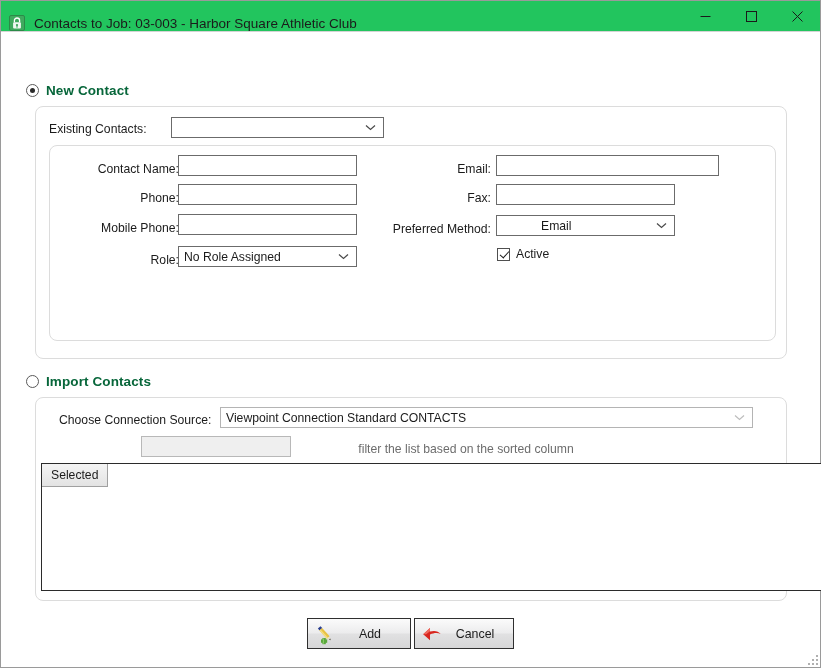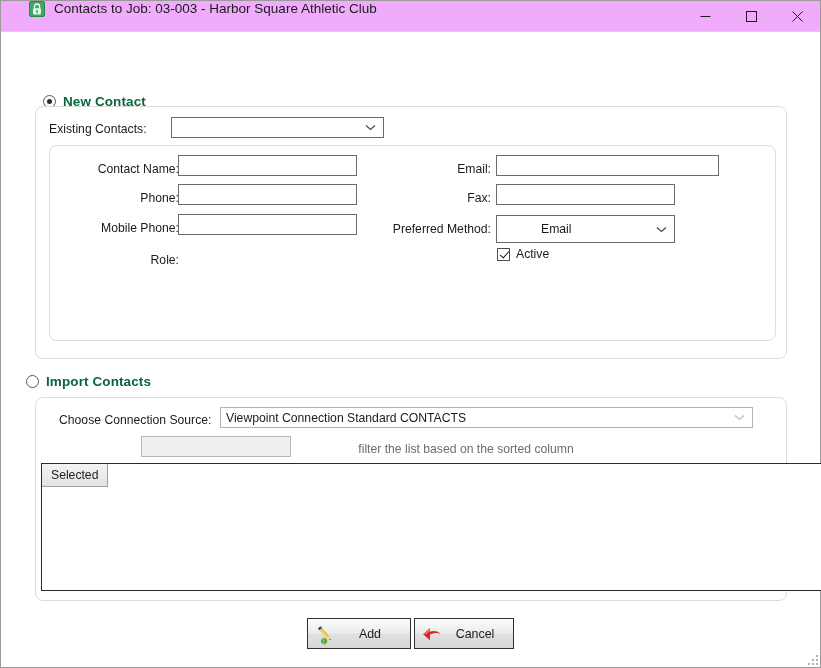--- a/index.html
+++ b/index.html
@@ -14,25 +14,24 @@
     position: relative;
     width: 821px; height: 668px;
     background: #ffffff;
     border: 1px solid #9a9a9a;
     display: flex; flex-direction: column;
   }
 
   
   #titlebar {
     height: 31px; flex: 0 0 31px;
-    background: #f0abfc;
+    background: #22c55e;
     border-bottom: 1px solid #d4d4d4;
-    display: flex; align-items: flex-start;
+    display: flex; align-items: flex-end;
     position: relative;
-    padding-left: 20px;
   }
   #app-icon { width: 16px; height: 16px; margin-left: 8px; flex: 0 0 16px; position: relative; }
   #title-text {
     margin-left: 9px;
     font-size: 13.5px; color: #1b1b1b;
     white-space: nowrap;
   }
   .winbtn {
     width: 46px; height: 30px;
     display: flex; align-items: center; justify-content: center;
@@ -175,21 +174,21 @@
         <svg width="11" height="11" viewBox="0 0 11 11">
             <line x1="0.5" y1="0.5" x2="10.5" y2="10.5" stroke="#1a1a1a" stroke-width="1"></line>
             <line x1="10.5" y1="0.5" x2="0.5" y2="10.5" stroke="#1a1a1a" stroke-width="1"></line>
           </svg>
       </div>
     </div>
   </div>
 
   <div id="content">
 
-    <div class="radio-row" style="left:42px; top:51px;margin-top:11px;">
+    <div class="radio-row" style="left:25px; top:51px;">
       <span class="radio checked"></span>
       <span class="section-title">New Contact</span>
     </div>
 
     <div class="panel" style="left:34px; top:74px; width:752px; height:253px;"></div>
 
     <div class="lbl" style="left:48px; top:90px; width:110px; text-align:left;">Existing Contacts:</div>
 
     <div class="combo" style="left:170px; top:85px; width:213px; height:21px;">
       <span class="cv"></span>
@@ -205,29 +204,37 @@
     <div class="lbl" style="left:58px; top:130px; width:120px;">Contact Name:</div>
     <input class="txt" type="text" style="left: 177px; top: 123px; width: 179px; height: 21px;" value="">
 
     <div class="lbl" style="left:58px; top:159px; width:120px;">Phone:</div>
     <input class="txt" type="text" style="left: 177px; top: 152px; width: 179px; height: 21px;" value="">
 
     <div class="lbl" style="left:58px; top:189px; width:120px;">Mobile Phone:</div>
     <input class="txt" type="text" style="left: 177px; top: 182px; width: 179px; height: 21px;" value="">
 
     <div class="lbl" style="left:58px; top:221px; width:120px;">Role:</div>
+    <div class="combo" style="left:177px; top:214px; width:179px; height:21px;">
+      <span class="cv">No Role Assigned</span>
+      <span class="chev">
+        <svg width="11" height="7" viewBox="0 0 11 7">
+            <polyline points="1,1.5 5.5,5.5 10,1.5" fill="none" stroke="#4a4a4a" stroke-width="1.2"></polyline>
+          </svg>
+      </span>
+    </div>
 
     <div class="lbl" style="left:375px; top:130px; width:115px;">Email:</div>
     <input class="txt" type="text" style="left: 495px; top: 123px; width: 223px; height: 21px;" value="">
 
     <div class="lbl" style="left:375px; top:159px; width:115px;">Fax:</div>
     <input class="txt" type="text" style="left: 495px; top: 152px; width: 179px; height: 21px;" value="">
 
     <div class="lbl" style="left:375px; top:190px; width:115px;">Preferred Method:</div>
-    <div class="combo" style="left:495px; top:183px; width:179px; height:28px;padding-left:44px;">
+    <div class="combo" style="left:495px; top:183px; width:179px; height:21px;padding-left:44px;">
       <span class="cv">Email</span>
       <span class="chev">
         <svg width="11" height="7" viewBox="0 0 11 7">
             <polyline points="1,1.5 5.5,5.5 10,1.5" fill="none" stroke="#4a4a4a" stroke-width="1.2"></polyline>
           </svg>
       </span>
     </div>
 
     <div class="cbwrap" style="left:496px; top:215px;">
       <span class="cbox checked"></span>

